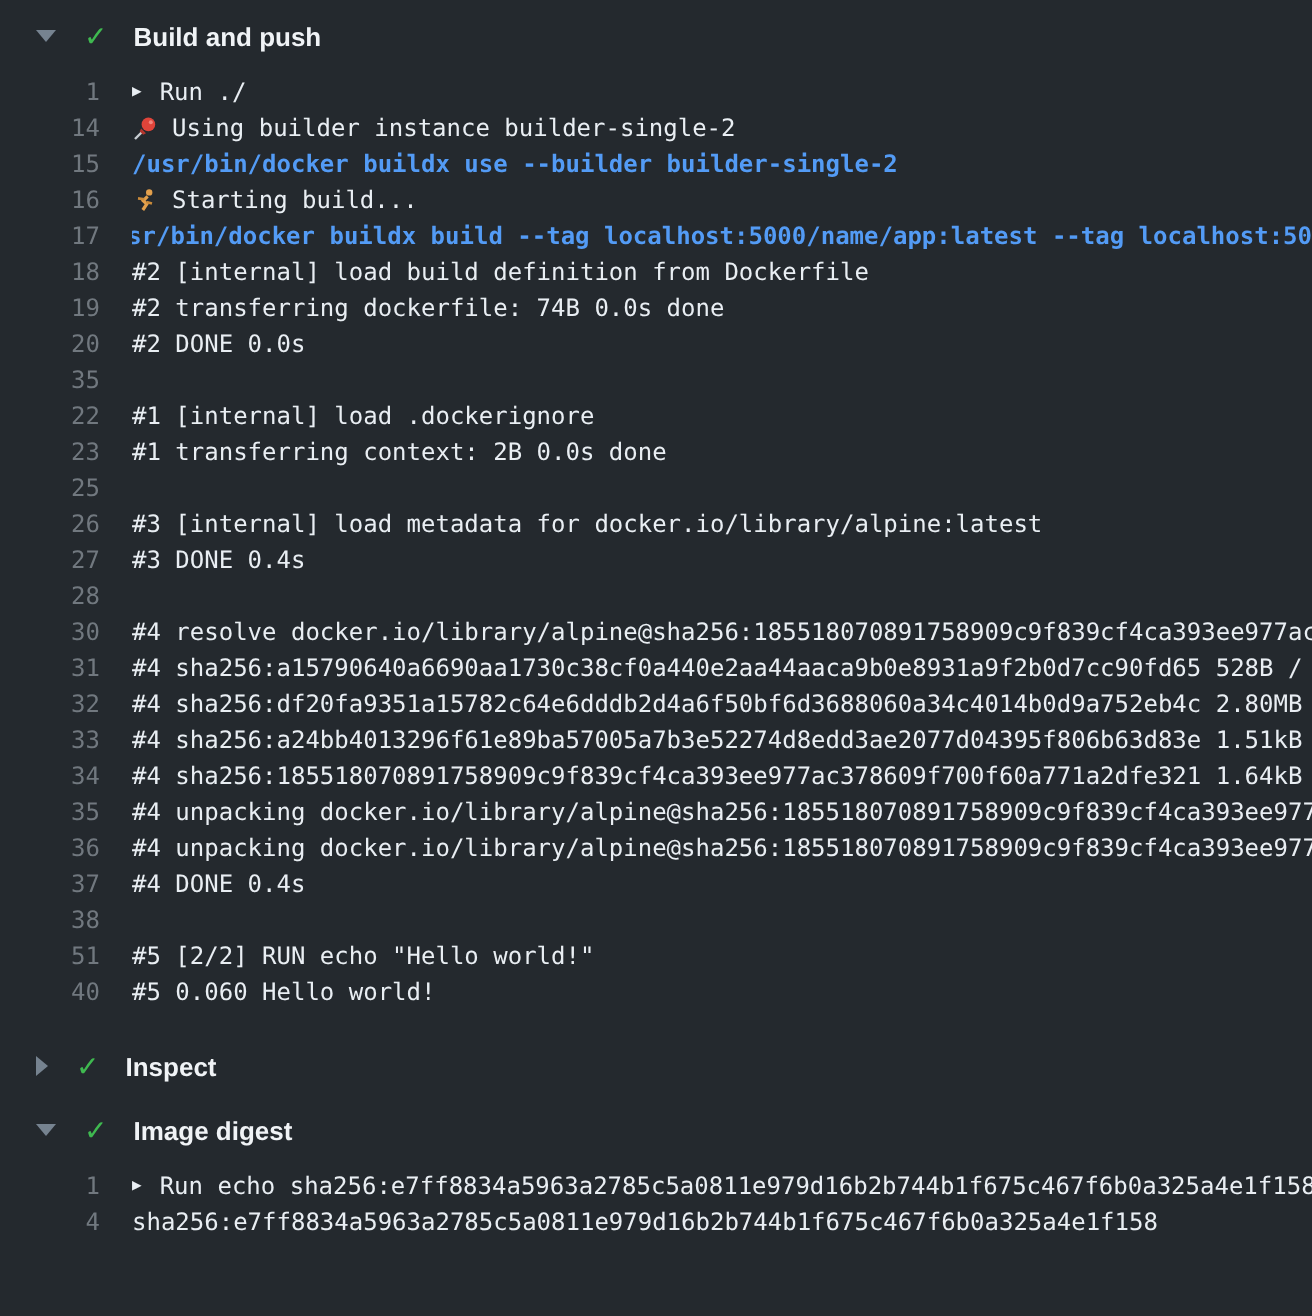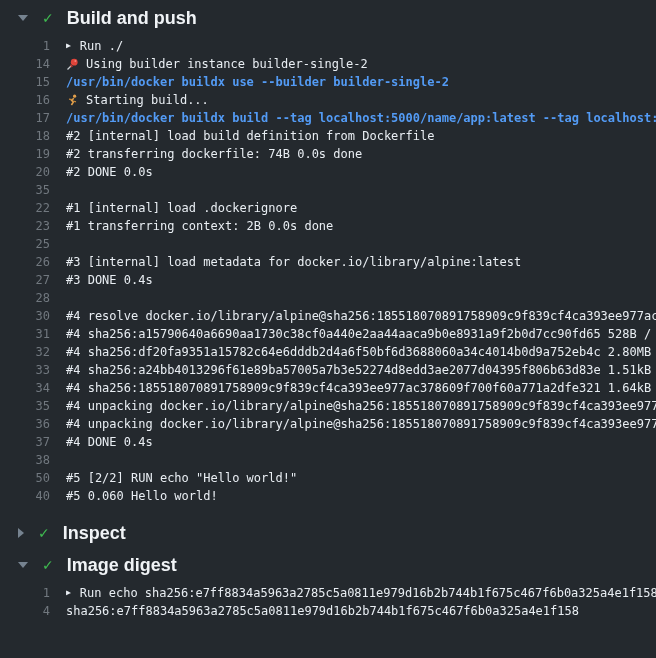--- a/index.html
+++ b/index.html
@@ -35,21 +35,21 @@
     margin-left: 14px;
     color: #3fb950;
     font-weight: bold;
     font-size: 14px;
     line-height: 14px;
     flex: 0 0 auto;
   }
   .section-title {
     margin-left: 13px;
     color: #f0f3f6;
-    font-size: 18px;
+    font-size: 13px;
     font-weight: 600;
   }
 
   .log-lines { padding: 3px 0 6px 0; }
 
   .log-line {
     display: flex;
     align-items: center;
     height: 18px;
     font-family: "DejaVu Sans Mono", "Liberation Mono", monospace;
@@ -63,21 +63,21 @@
     user-select: none;
   }
   .line-text {
     margin-left: 16px;
     color: #e9eef3;
     white-space: pre;
     overflow: hidden;
     display: flex;
     align-items: center;
   }
-  .line-text.command { color: #539bf5; font-weight: bold; }
+  .line-text.command { color: #539bf5; font-weight: bold; justify-content: flex-end; }
   .group-tri {
     font-size: 8px;
     color: #e9eef3;
     margin-right: 9px;
     cursor: pointer;
     line-height: 18px;
   }
   .inline-icon {
     display: inline-flex;
     width: 13px;
@@ -199,21 +199,21 @@
         </div>
         <div class="log-line">
           <span class="line-num">37</span>
           <span class="line-text"><span>#4 DONE 0.4s</span></span>
         </div>
         <div class="log-line">
           <span class="line-num">38</span>
           <span class="line-text"><span></span></span>
         </div>
         <div class="log-line">
-          <span class="line-num">50</span>
+          <span class="line-num">51</span>
           <span class="line-text"><span>#5 [2/2] RUN echo "Hello world!"</span></span>
         </div>
         <div class="log-line">
           <span class="line-num">40</span>
           <span class="line-text"><span>#5 0.060 Hello world!</span></span>
         </div>
       </div>
   </section>
 
   <div class="section-gap"></div>

